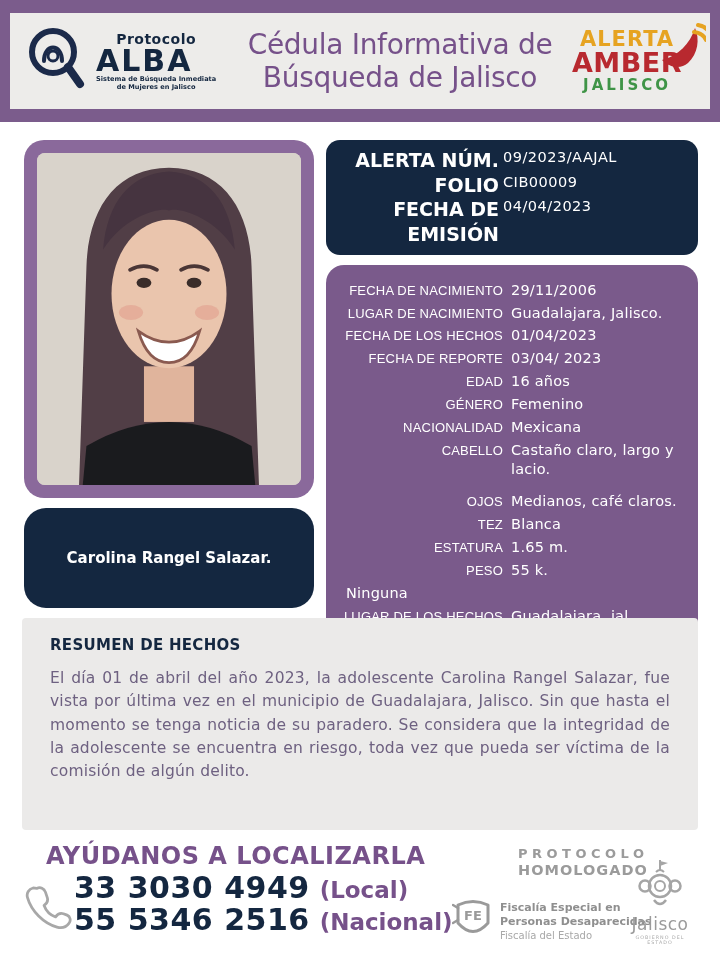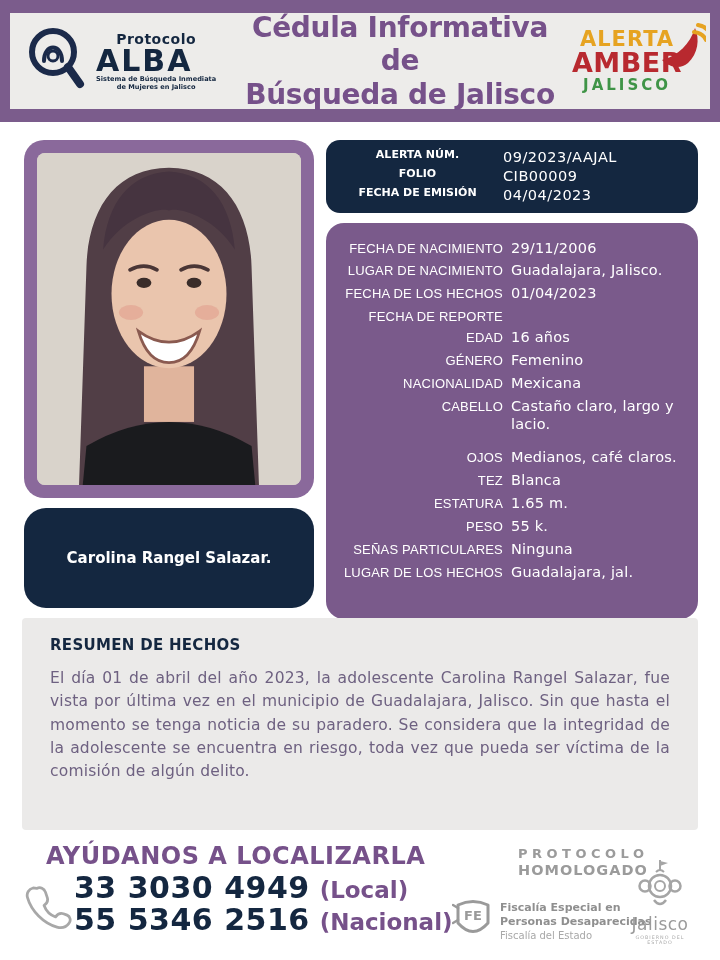--- a/index.html
+++ b/index.html
@@ -7,21 +7,21 @@
   .page{position:relative;width:720px;height:960px;background:#ffffff;overflow:hidden;}
 
   
   .header{height:122px;background:var(--purple-frame,#7b5c8c);padding:13px 10px;box-sizing:border-box;}
   .header-inner{background:var(--gray-bg,#edecea);height:96px;display:flex;align-items:center;padding:0 12px;box-sizing:border-box;}
   .alba{display:flex;align-items:center;width:212px;flex:none;}
   .alba-text{margin-left:4px;color:var(--navy,#142740);}
   .alba-protocolo{font-size:14px;font-weight:bold;text-align:center;letter-spacing:.5px;}
   .alba-name{font-size:30px;font-weight:bold;letter-spacing:2px;line-height:.95;}
   .alba-tagline{font-size:6.6px;font-weight:bold;line-height:1.25;text-align:center;}
-  .title{flex:1;text-align:center;color:var(--purple,#76518a);font-size:28px;font-weight:bold;line-height:1.18;letter-spacing:-.3px;}
+  .title{flex:1;text-align:center;color:var(--purple,#76518a);font-size:28px;font-weight:normal;line-height:1.18;letter-spacing:-.3px;}
   .amber{position:relative;width:132px;flex:none;text-align:center;line-height:.95;padding-right:10px;box-sizing:border-box;}
   .amber-l1{color:var(--amber,#e6a321);font-size:21px;font-weight:bold;letter-spacing:1px;}
   .amber-l2{color:var(--red,#b8292f);font-size:27px;font-weight:bold;letter-spacing:.5px;}
   .amber-l3{color:var(--green,#3f9447);font-size:15px;font-weight:bold;letter-spacing:3px;margin-top:2px;}
   .amber-horn{position:absolute;top:-8px;right:-8px;}
 
   
   .main{position:absolute;top:140px;left:24px;right:22px;display:flex;gap:12px;}
   .left-col{width:290px;flex:none;}
   .right-col{flex:1;min-width:0;}
@@ -29,21 +29,21 @@
   .photo-frame{width:290px;height:358px;background:var(--purple-photo,#8a699b);border-radius:20px;padding:13px;box-sizing:border-box;}
   .photo{width:100%;height:100%;border-radius:8px;overflow:hidden;background:#d9d3cb;}
   .photo svg{display:block;width:100%;height:100%;}
 
   .name-box{margin-top:10px;height:100px;background:var(--navy,#142740);border-radius:22px;color:#fff;
     display:flex;align-items:center;justify-content:center;text-align:center;
     font-weight:bold;font-size:15px;line-height:1.35;padding:0 34px;box-sizing:border-box;}
 
   .alert-box{background:var(--navy,#142740);border-radius:14px;padding:8px 14px 8px 10px;color:#fff;}
   .arow{display:flex;line-height:1.3;}
-  .alabel{width:163px;flex:none;text-align:center;font-weight:bold;font-size:11px;}
+  .alabel{width:163px;flex:none;text-align:right;font-weight:bold;font-size:19px;}
   .avalue{margin-left:4px;font-size:14.5px;letter-spacing:.5px;}
 
   .details-panel{margin-top:10px;background:var(--purple-panel,#7a5a8b);border-radius:18px;
     padding:16px 10px 14px 12px;color:#fff;min-height:396px;box-sizing:border-box;}
   .drow{display:flex;margin-bottom:4px;}
   .drow.gap{margin-top:14px;}
   .dlabel{width:165px;flex:none;text-align:right;font-size:13px;font-family:"Liberation Sans",sans-serif;
     padding-top:2px;letter-spacing:.2px;}
   .dvalue{margin-left:8px;flex:1;font-size:14.5px;line-height:1.3;letter-spacing:.2px;}
 
@@ -172,20 +172,21 @@
           <div class="drow">
             <span class="dlabel">LUGAR DE NACIMIENTO</span>
             <span class="dvalue">Guadalajara, Jalisco.</span>
           </div>
           <div class="drow">
             <span class="dlabel">FECHA DE LOS HECHOS</span>
             <span class="dvalue">01/04/2023</span>
           </div>
           <div class="drow">
             <span class="dlabel">FECHA DE REPORTE</span>
+            <span class="dvalue">03/04/ 2023</span>
           </div>
           <div class="drow">
             <span class="dlabel">EDAD</span>
             <span class="dvalue">16 años</span>
           </div>
           <div class="drow">
             <span class="dlabel">GÉNERO</span>
             <span class="dvalue">Femenino</span>
           </div>
           <div class="drow">
@@ -206,21 +207,20 @@
           </div>
           <div class="drow">
             <span class="dlabel">ESTATURA</span>
             <span class="dvalue">1.65 m.</span>
           </div>
           <div class="drow">
             <span class="dlabel">PESO</span>
             <span class="dvalue">55 k.</span>
           </div>
           <div class="drow">
-            <span class="dlabel">SEÑAS PARTICULARES</span>
             <span class="dvalue">Ninguna</span>
           </div>
           <div class="drow">
             <span class="dlabel">LUGAR DE LOS HECHOS</span>
             <span class="dvalue">Guadalajara, jal.</span>
           </div>
         </div>
     </div>
 
   </div>

